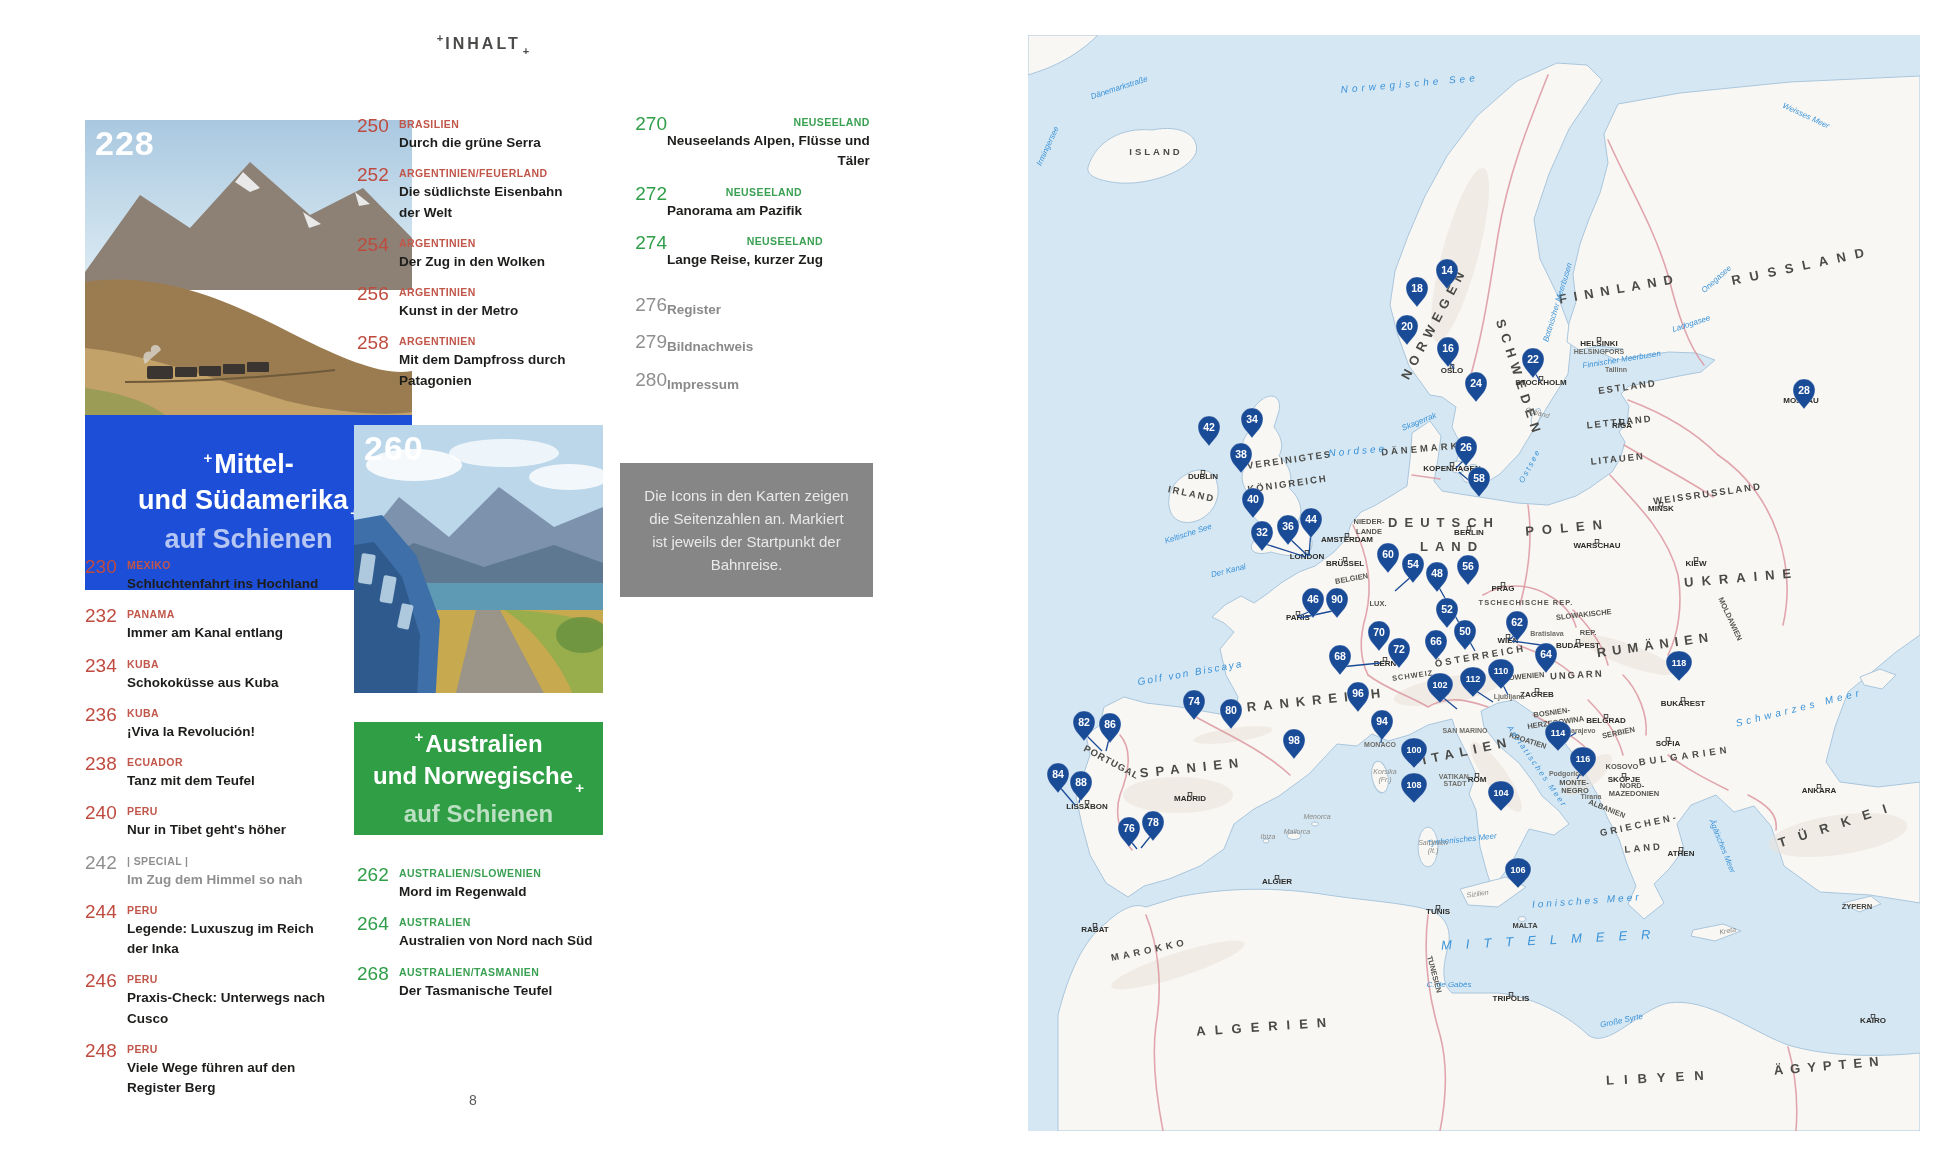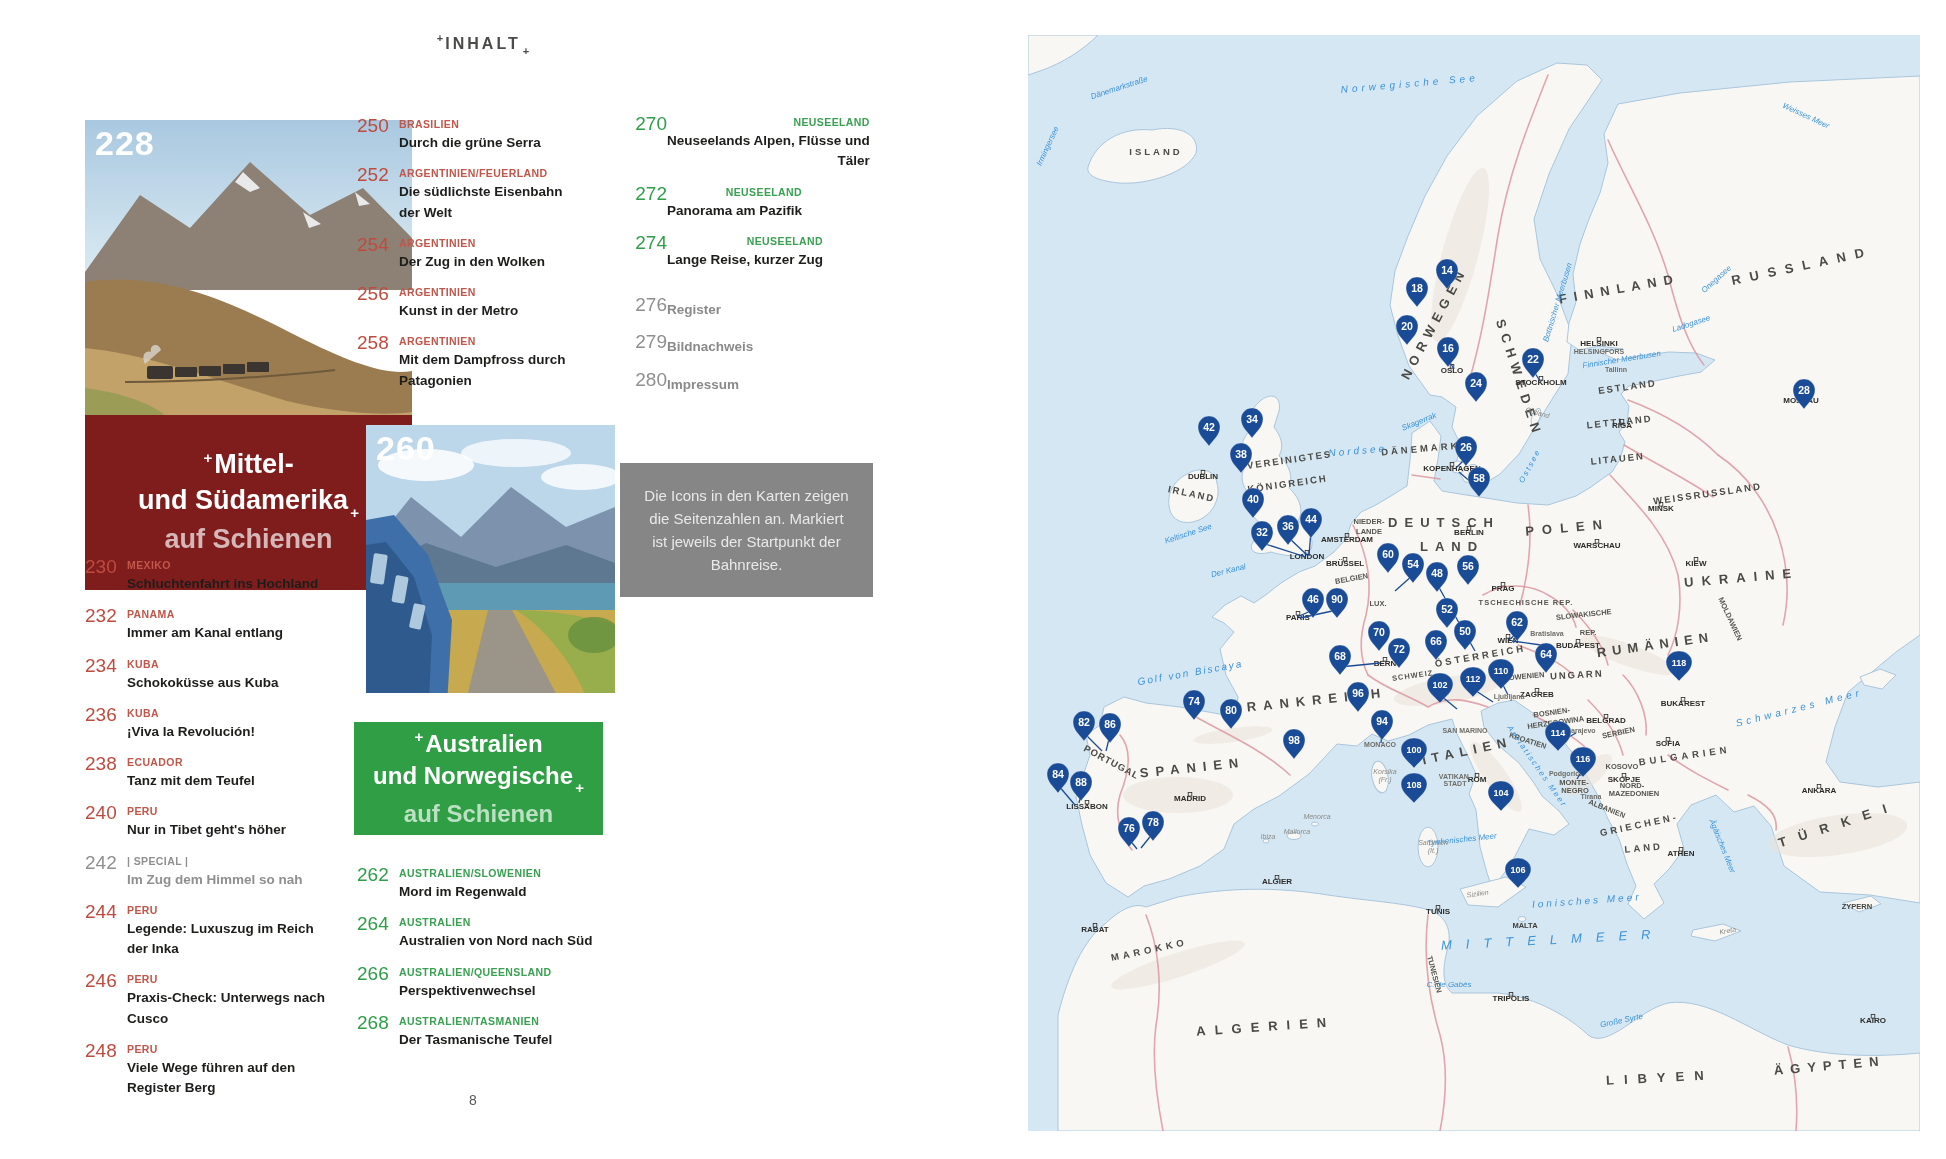--- a/index.html
+++ b/index.html
@@ -91,27 +91,27 @@
       <rect x="114" y="246" width="22" height="10" rx="1"></rect>
       <rect x="138" y="244" width="22" height="10" rx="1"></rect>
       <rect x="162" y="242" width="22" height="10" rx="1"></rect>
     </g>
     <path d="M60,244 C56,236 60,230 66,232 C64,224 74,222 76,230" fill="#d8d4cd" opacity=".8"></path>
     <path d="M40,262 C110,262 200,256 250,250" stroke="#6e5a3a" stroke-width="2" fill="none"></path>
   </svg>
   <div class="photo-num">228</div>
 </div>
 
-<div class="section-box" style="left:85px;top:415px;width:327px;height:175px;background:#7f1d1d;">
+<div class="section-box" style="left:85px;top:415px;width:327px;height:175px;background:#1d4ed8;">
   <div class="bx-line"><span class="plus-before">Mittel-</span></div>
   <div class="bx-line"><span class="plus-after">und Südamerika</span></div>
   <div class="bx-line light">auf Schienen</div>
 </div>
 
-<div class="photo" style="left:354px;top:425px;width:249px;height:268px;margin-left:12px;">
+<div class="photo" style="left:354px;top:425px;width:249px;height:268px;">
   <svg width="249" height="297" viewBox="0 0 249 297">
     <rect width="249" height="297" fill="#bcd6ea"></rect>
     <ellipse cx="60" cy="40" rx="48" ry="16" fill="#ffffff" opacity=".85"></ellipse>
     <ellipse cx="150" cy="28" rx="55" ry="14" fill="#ffffff" opacity=".75"></ellipse>
     <ellipse cx="215" cy="52" rx="40" ry="13" fill="#ffffff" opacity=".8"></ellipse>
     <path d="M0,128 L45,72 L95,112 L145,62 L200,102 L249,82 L249,160 L0,160 Z" fill="#7d93ad"></path>
     <path d="M0,150 L60,118 L130,142 L200,120 L249,138 L249,175 L0,175 Z" fill="#5d7890"></path>
     <rect y="158" width="249" height="32" fill="#5f9ab5"></rect>
     <rect y="185" width="249" height="112" fill="#c7a94f"></rect>
     <path d="M95,297 L122,185 L146,185 L205,297 Z" fill="#9b9488"></path>
@@ -287,29 +287,20 @@
           <div>Mord im Regenwald</div>
         </div>
       </div>
     </div>
     <div class="toc-entry c-green">
       <span class="toc-num">264</span>
       <div class="toc-body">
         <div class="toc-cat">AUSTRALIEN</div>
         <div class="toc-title">
           <div>Australien von Nord nach Süd</div>
-        </div>
-      </div>
-    </div>
-    <div class="toc-entry c-green">
-      <span class="toc-num">266</span>
-      <div class="toc-body">
-        <div class="toc-cat">AUSTRALIEN/QUEENSLAND</div>
-        <div class="toc-title">
-          <div>Perspektivenwechsel</div>
         </div>
       </div>
     </div>
     <div class="toc-entry c-green">
       <span class="toc-num">268</span>
       <div class="toc-body">
         <div class="toc-cat">AUSTRALIEN/TASMANIEN</div>
         <div class="toc-title">
           <div>Der Tasmanische Teufel</div>
         </div>

